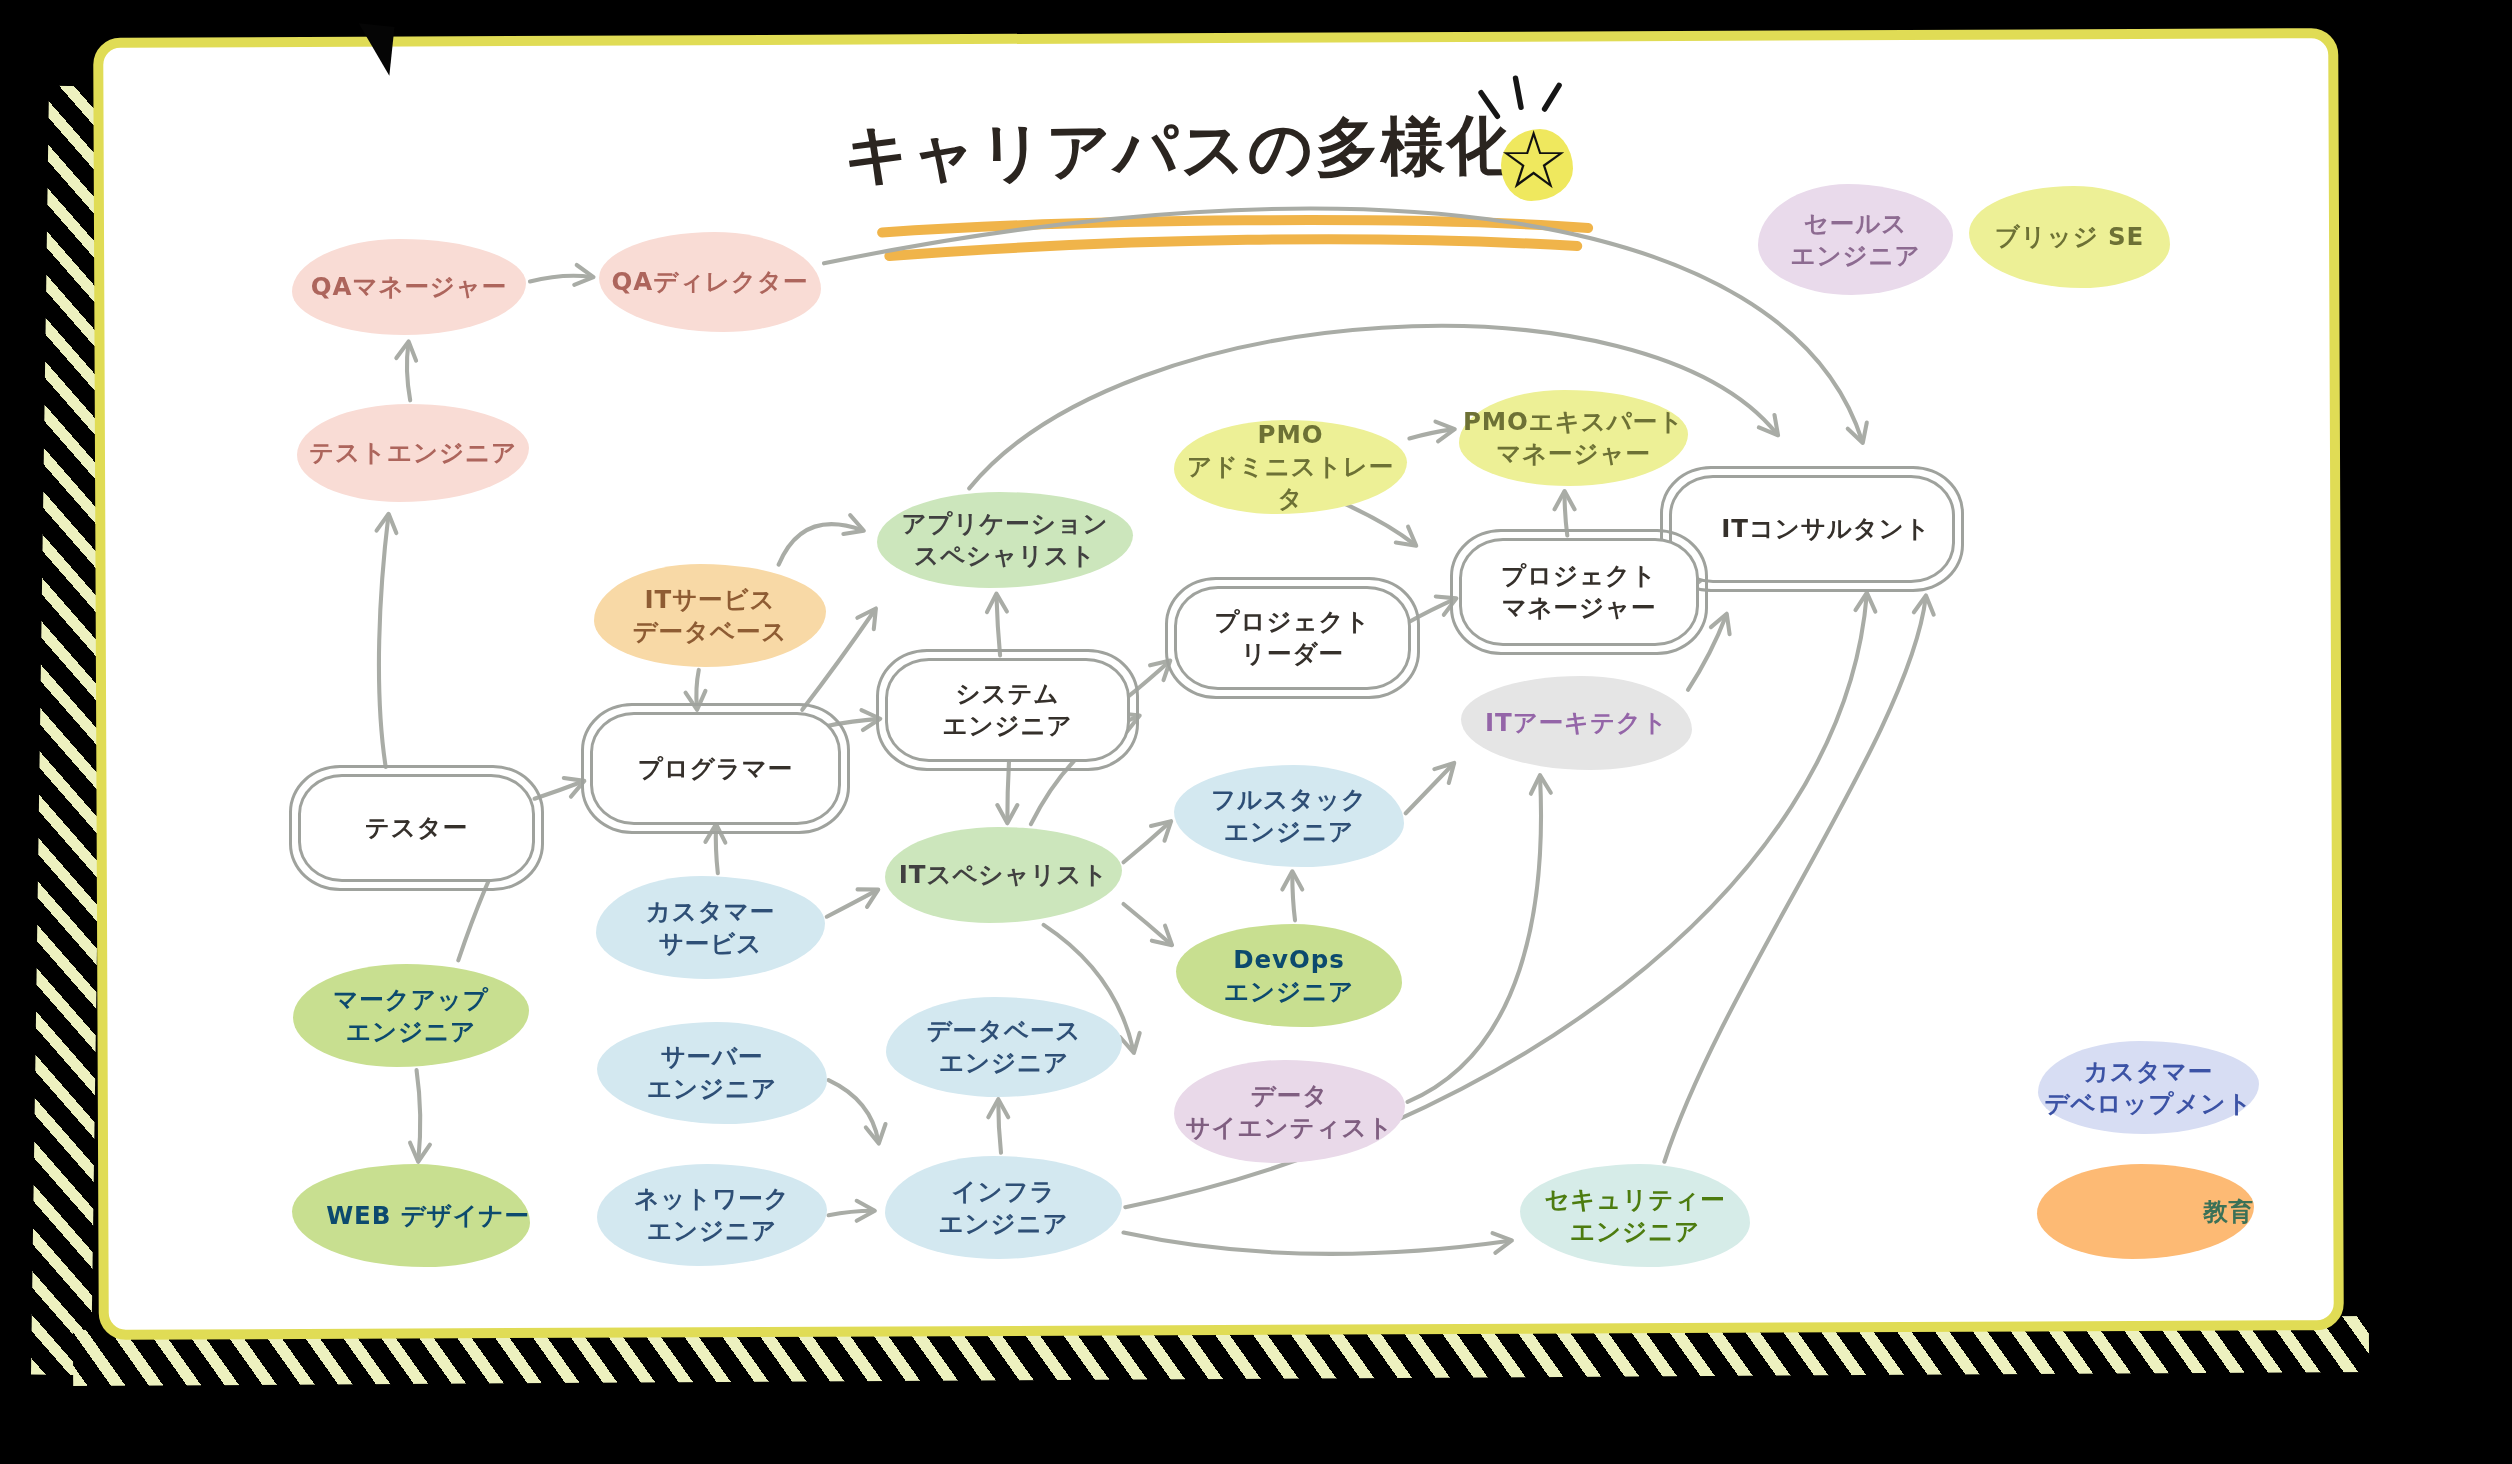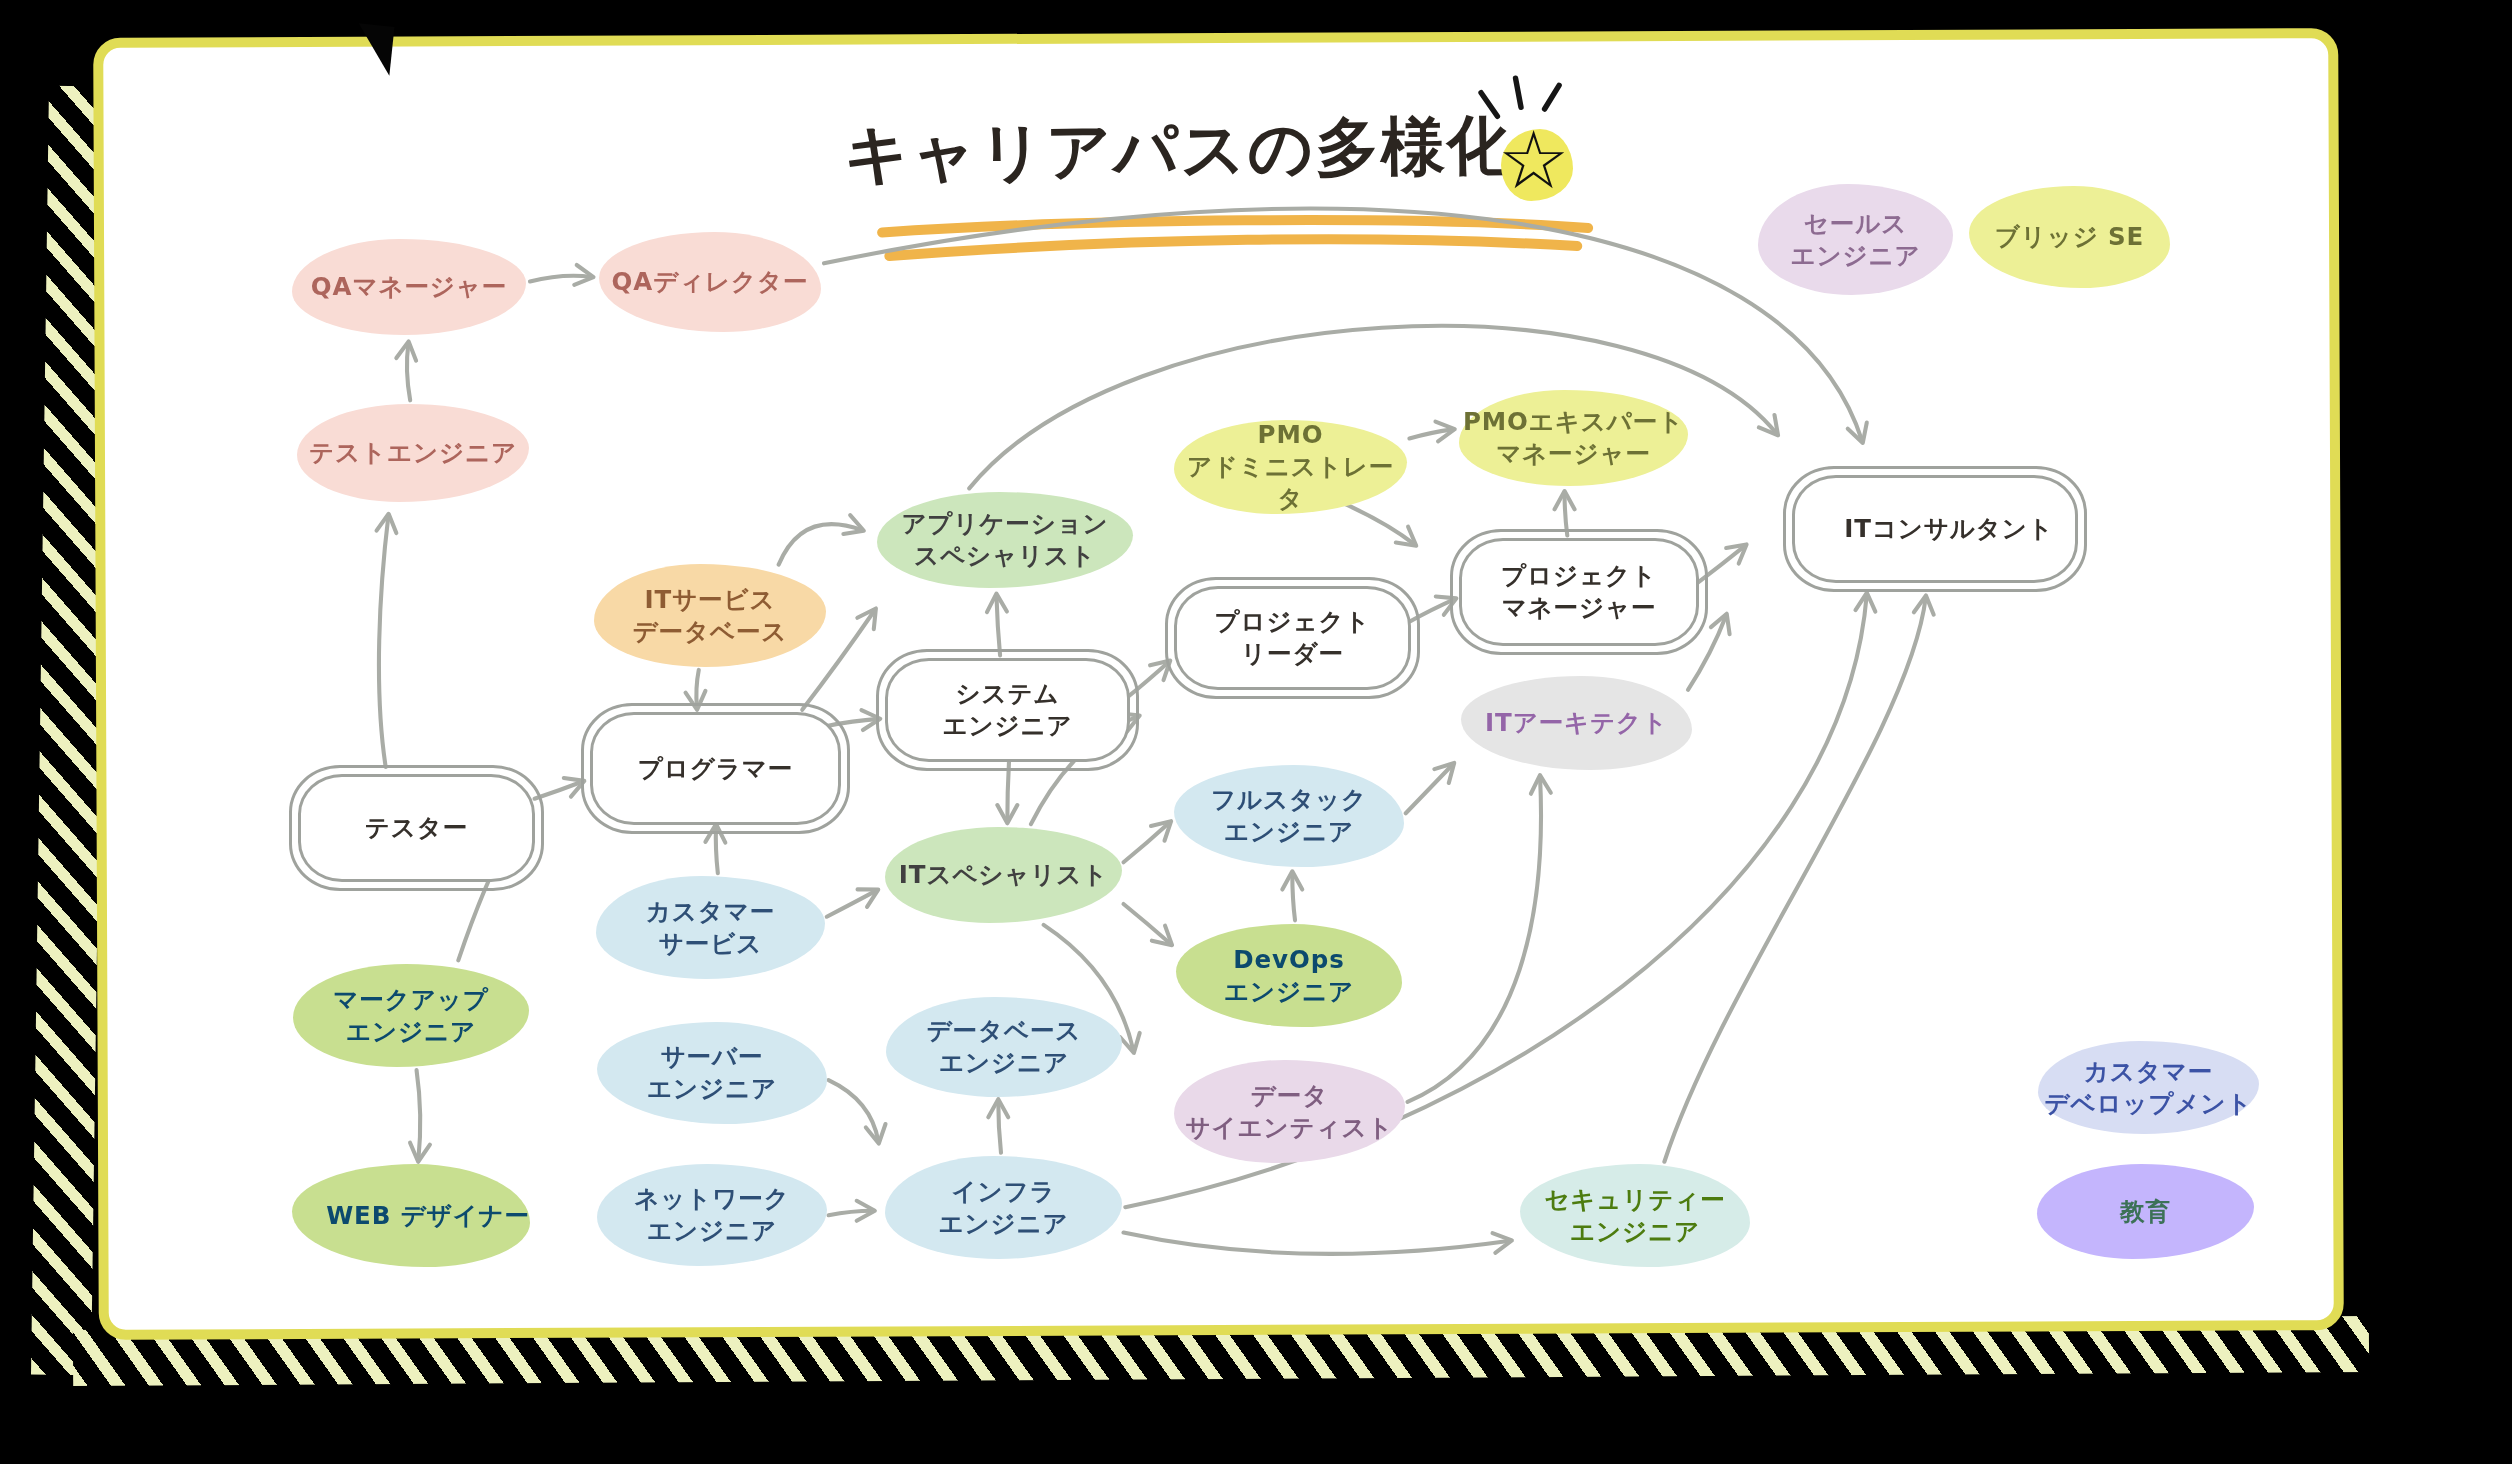--- a/index.html
+++ b/index.html
@@ -44,21 +44,21 @@
   .node.lavender   {background:#e9daeb;} .node.lavender .lbl{color:#8d6b91;}
   .node.yellow     {background:#edf096;} .node.yellow .lbl{color:#6d7135;}
   .node.green      {background:#cce6bc;} .node.green .lbl{color:#404040;}
   .node.orange     {background:#f8d9a6;} .node.orange .lbl{color:#8e5c33;}
   .node.pinkrose   {background:#e5e5e5;} .node.pinkrose .lbl{color:#9465a8;}
   .node.blue       {background:#d3e8f0;} .node.blue .lbl{color:#2e4f76;}
   .node.lime       {background:#c8df90;} .node.lime .lbl{color:#0c4a6e;}
   .node.lilac      {background:#e9d9e9;} .node.lilac .lbl{color:#7f5e80;}
   .node.periwinkle {background:#d7ddf3;} .node.periwinkle .lbl{color:#3b52a5;}
   .node.aqua       {background:#d6ece8;} .node.aqua .lbl{color:#4d7c0f;}
-  .node.mint       {background:#c4b5fd;} .node.mint .lbl{color:#3c7157;}
+  .node.mint       {background:#fdba74;justify-content:flex-end;} .node.mint .lbl{color:#3c7157;}
 </style>
 </head>
 <body>
 
 <div id="canvas">
   <div class="hatch-left"></div>
   <div class="hatch-bottom"></div>
   <div class="page"></div>
   <div class="notch"></div>
 
@@ -141,21 +141,21 @@
         <span class="lbl">ブリッジ SE</span>
       </div>
       <div class="node yellow" style="left: 1174px; top: 420px; width: 233px; height: 94px; border-radius: 48% 52% 56% 44% / 52% 45% 55% 48%;">
         <span class="lbl">PMO
 アドミニストレータ</span>
       </div>
       <div class="node yellow" style="left: 1459px; top: 390px; width: 229px; height: 96px; border-radius: 46% 54% 52% 48% / 55% 46% 54% 45%;">
         <span class="lbl">PMOエキスパート
 マネージャー</span>
       </div>
-      <div class="node cloud" style="left: 1792px; top: 475px; width: 252px; height: 102px; padding-left: 28px;">
+      <div class="node cloud" style="left: 1669px; top: 475px; width: 252px; height: 102px; padding-left: 28px;">
         <span class="lbl">ITコンサルタント</span>
       </div>
       <div class="node green" style="left: 877px; top: 492px; width: 256px; height: 96px; border-radius: 48% 52% 56% 44% / 52% 45% 55% 48%;">
         <span class="lbl">アプリケーション
 スペシャリスト</span>
       </div>
       <div class="node orange" style="left: 594px; top: 564px; width: 232px; height: 103px; border-radius: 46% 54% 52% 48% / 55% 46% 54% 45%;">
         <span class="lbl">ITサービス
 データベース</span>
       </div>

